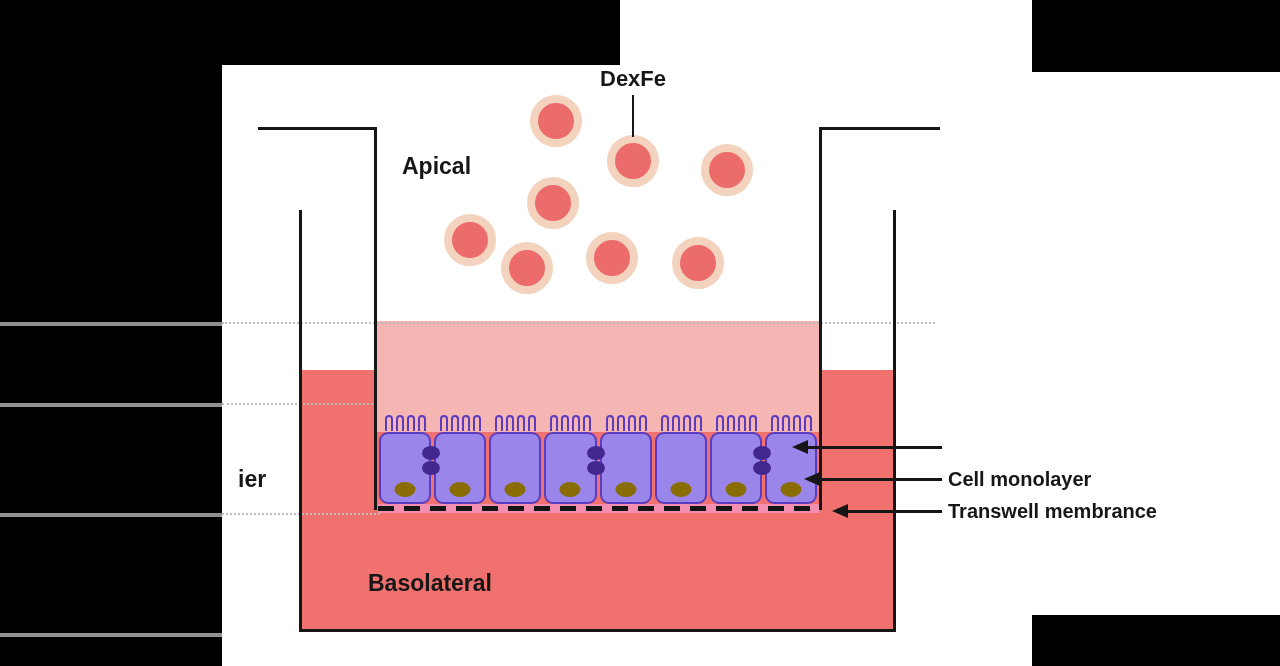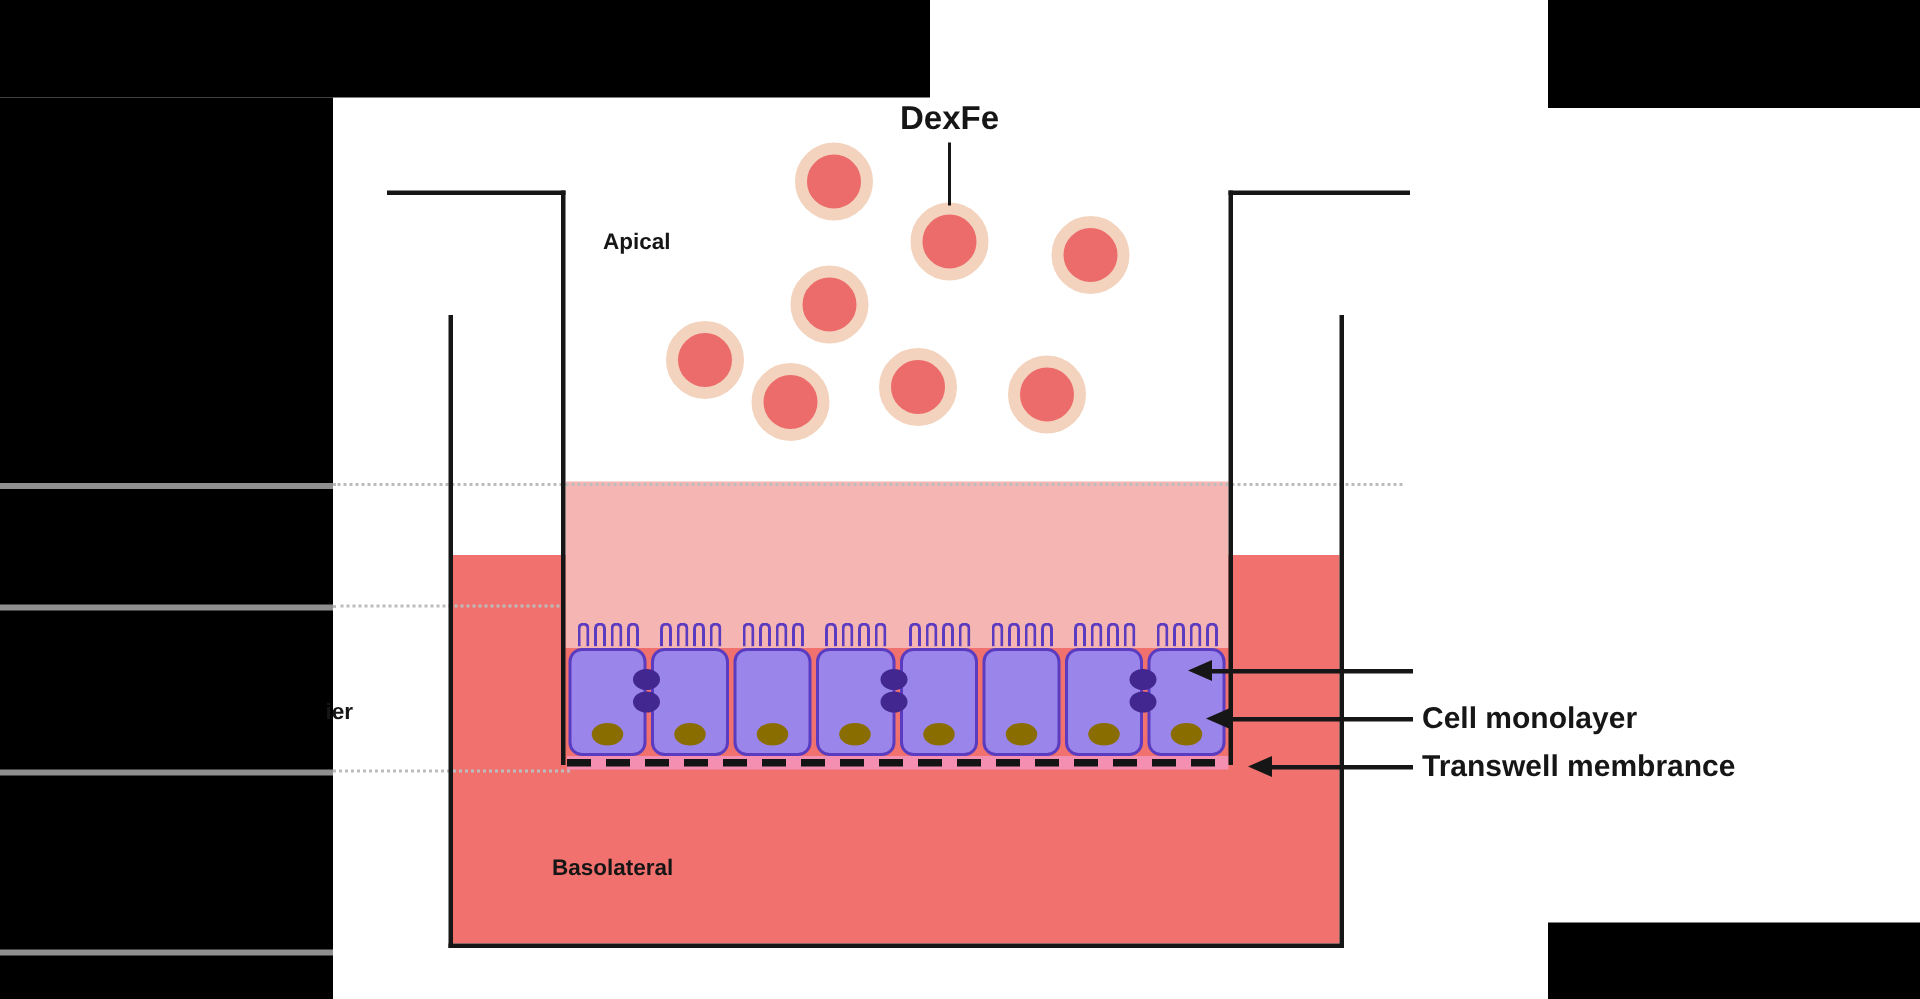--- a/index.html
+++ b/index.html
@@ -36,21 +36,21 @@
            background:var(--tj,#41278f);z-index:4;}
   .membrane-strip{left:378px;top:504px;width:441px;height:9px;background:var(--membrane,#f48fb1);z-index:3;}
   .membrane-dashes{left:378px;top:506px;width:441px;height:5px;z-index:4;
     background:repeating-linear-gradient(90deg,#141414 0 16px,transparent 16px 26px);}
   
   .particle{position:absolute;width:36px;height:36px;border-radius:50%;
     background:var(--particle-core,#ec6b6b);border:8px solid var(--particle-halo,#f3d3bd);
     box-sizing:content-box;z-index:5;}
   
   .lbl{position:absolute;color:#161616;font-weight:bold;z-index:8;white-space:nowrap;}
-  .lbl-big{font-size:15px;}
+  .lbl-big{font-size:23px;}
   .lbl-right{font-size:20px;line-height:26px;}
   
   .arrow-line{background:#161616;height:3px;z-index:8;}
   .arrow-head{width:0;height:0;border-top:7px solid transparent;border-bottom:7px solid transparent;
               border-right:16px solid #161616;z-index:8;}
   .pointer-line{background:#161616;width:2px;z-index:8;}
 </style>
 </head>
 <body>
 
@@ -191,21 +191,21 @@
       <div class="particle" style="left: 501px; top: 242px;"></div>
       <div class="particle" style="left: 586px; top: 232px;"></div>
       <div class="particle" style="left: 672px; top: 237px;"></div>
     </div>
 
   <div class="lbl lbl-big" style="left:600px;top:66px;font-size:22px">DexFe</div>
   <div class="abs pointer-line" style="left:632px;top:95px;height:42px"></div>
 
   <div class="lbl lbl-big" style="left:402px;top:153px">Apical</div>
   <div class="lbl lbl-big" style="left:368px;top:570px">Basolateral</div>
-  <div class="lbl lbl-big" style="left:217px;top:466px">ier</div>
+  <div class="lbl lbl-big" style="left:238px;top:466px">ier</div>
 
   <div class="lbl lbl-right" style="left:948px;top:466px">Cell monolayer</div>
   <div class="lbl lbl-right" style="left:948px;top:498px">Transwell membrance</div>
 
   <div class="abs arrow-line" style="left:808px;top:446px;width:134px"></div>
   <div class="abs arrow-head" style="left:792px;top:440px"></div>
 
   <div class="abs arrow-line" style="left:820px;top:478px;width:122px"></div>
   <div class="abs arrow-head" style="left:804px;top:472px"></div>
 

